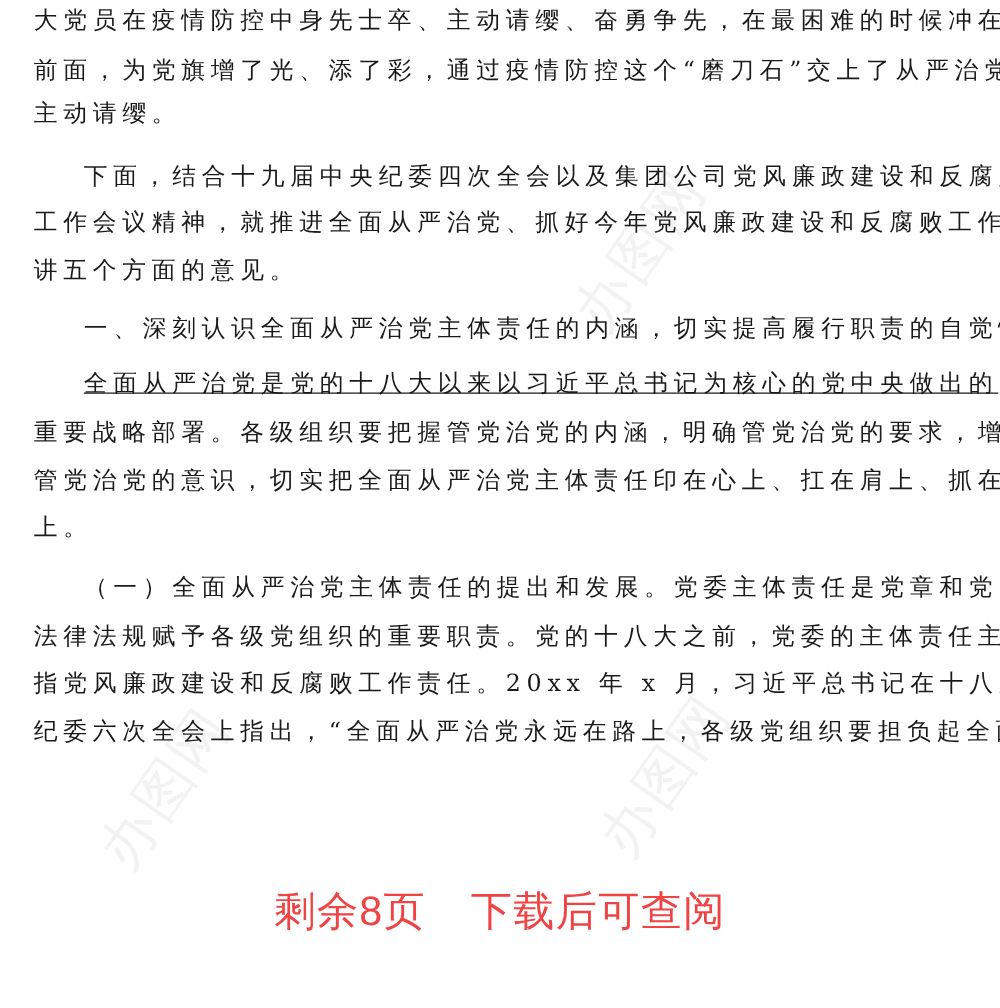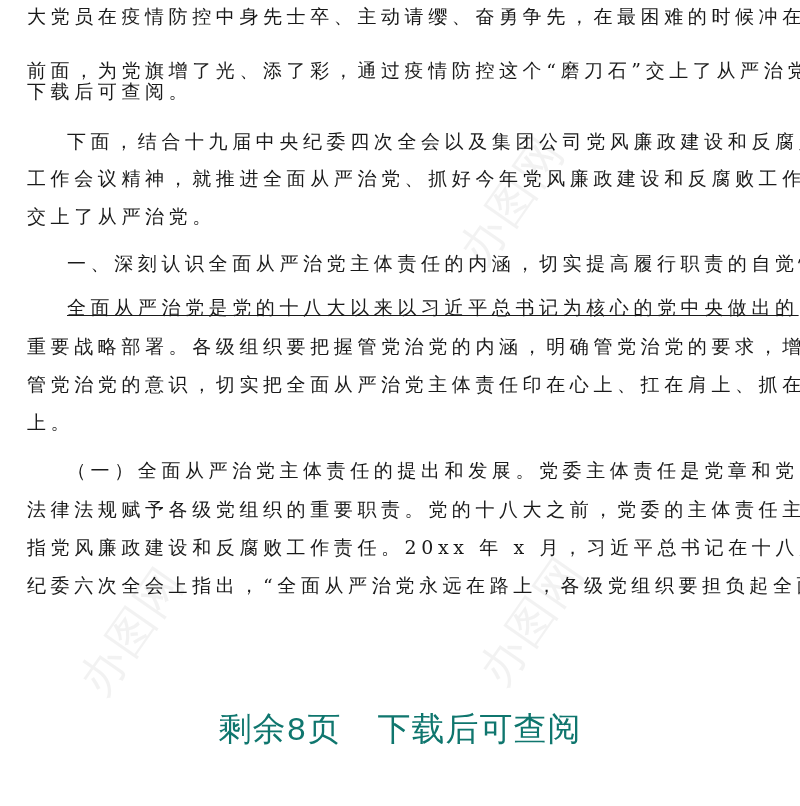--- a/index.html
+++ b/index.html
@@ -1,35 +1,35 @@
 <!DOCTYPE html>
 <html><head>
 <meta charset="utf-8">
 <style>
   html, body { margin: 0; padding: 0; background: #ffffff; }
   body { width: 800px; height: 806px; position: relative; overflow: hidden; font-family: "DejaVu Serif", "Liberation Serif", serif; color: #1a1a1a; }
   .page { position: absolute; left: 0; top: 0; width: 800px; height: 806px; }
   .line { position: absolute; left: 27px; width: 720px; font-size: 19px; line-height: 24px; white-space: nowrap; letter-spacing: 4.6px; }
   .line.indent { left: 67px; }
   .watermark { position: absolute; font-family: "DejaVu Sans", sans-serif; font-size: 46px; color: rgba(0,0,0,0.05); transform: rotate(-55deg); white-space: nowrap; pointer-events: none; letter-spacing: 2px; }
-  .footer { position: absolute; left: 0; width: 800px; top: 707px; text-align: center; font-family: Liberation Mono, monospace; font-size: 33px; color: #0f766e; letter-spacing: 1px; }
+  .footer { position: absolute; left: 0; width: 800px; top: 707px; text-align: center; font-family: Liberation Sans, sans-serif; font-size: 33px; color: #ef4444; letter-spacing: 1px; }
   .footer span { display: inline-block; }
   .footer .gap { width: 36px; }
 </style>
 </head>
 <body>
 
 <div class="page">
   <div id="lines">
       <div class="line" style="top: 4px;">大党员在疫情防控中身先士卒、主动请缨、奋勇争先，在最困难的时候冲在最</div>
-      <div class="line" style="top: 58px;">前面，为党旗增了光、添了彩，通过疫情防控这个“磨刀石”交上了从严治党</div>
-      <div class="line" style="top: 79px;">下载后可查阅。</div>
+      <div class="line" style="top: 44px;">前面，为党旗增了光、添了彩，通过疫情防控这个“磨刀石”交上了从严治党</div>
+      <div class="line" style="top: 79px;">主动请缨。</div>
       <div class="line indent" style="top: 129px;">下面，结合十九届中央纪委四次全会以及集团公司党风廉政建设和反腐败</div>
       <div class="line" style="top: 166px;">工作会议精神，就推进全面从严治党、抓好今年党风廉政建设和反腐败工作，</div>
-      <div class="line" style="top: 204px;">交上了从严治党。</div>
+      <div class="line" style="top: 204px;">讲五个方面的意见。</div>
       <div class="line indent" style="top: 251px;">一、深刻认识全面从严治党主体责任的内涵，切实提高履行职责的自觉性</div>
       <div class="line indent" style="top: 295px; text-decoration: underline;">全面从严治党是党的十八大以来以习近平总书记为核心的党中央做出的</div>
       <div class="line" style="top: 334px;">重要战略部署。各级组织要把握管党治党的内涵，明确管党治党的要求，增强</div>
       <div class="line" style="top: 372px;">管党治党的意识，切实把全面从严治党主体责任印在心上、扛在肩上、抓在手</div>
       <div class="line" style="top: 410px;">上。</div>
       <div class="line indent" style="top: 458px;">（一）全面从严治党主体责任的提出和发展。党委主体责任是党章和党内</div>
       <div class="line" style="top: 497px;">法律法规赋予各级党组织的重要职责。党的十八大之前，党委的主体责任主要</div>
       <div class="line" style="top: 535px;">指党风廉政建设和反腐败工作责任。20xx 年 x 月，习近平总书记在十八届中央</div>
       <div class="line" style="top: 573px;">纪委六次全会上指出，“全面从严治党永远在路上，各级党组织要担负起全面</div>
     </div>

